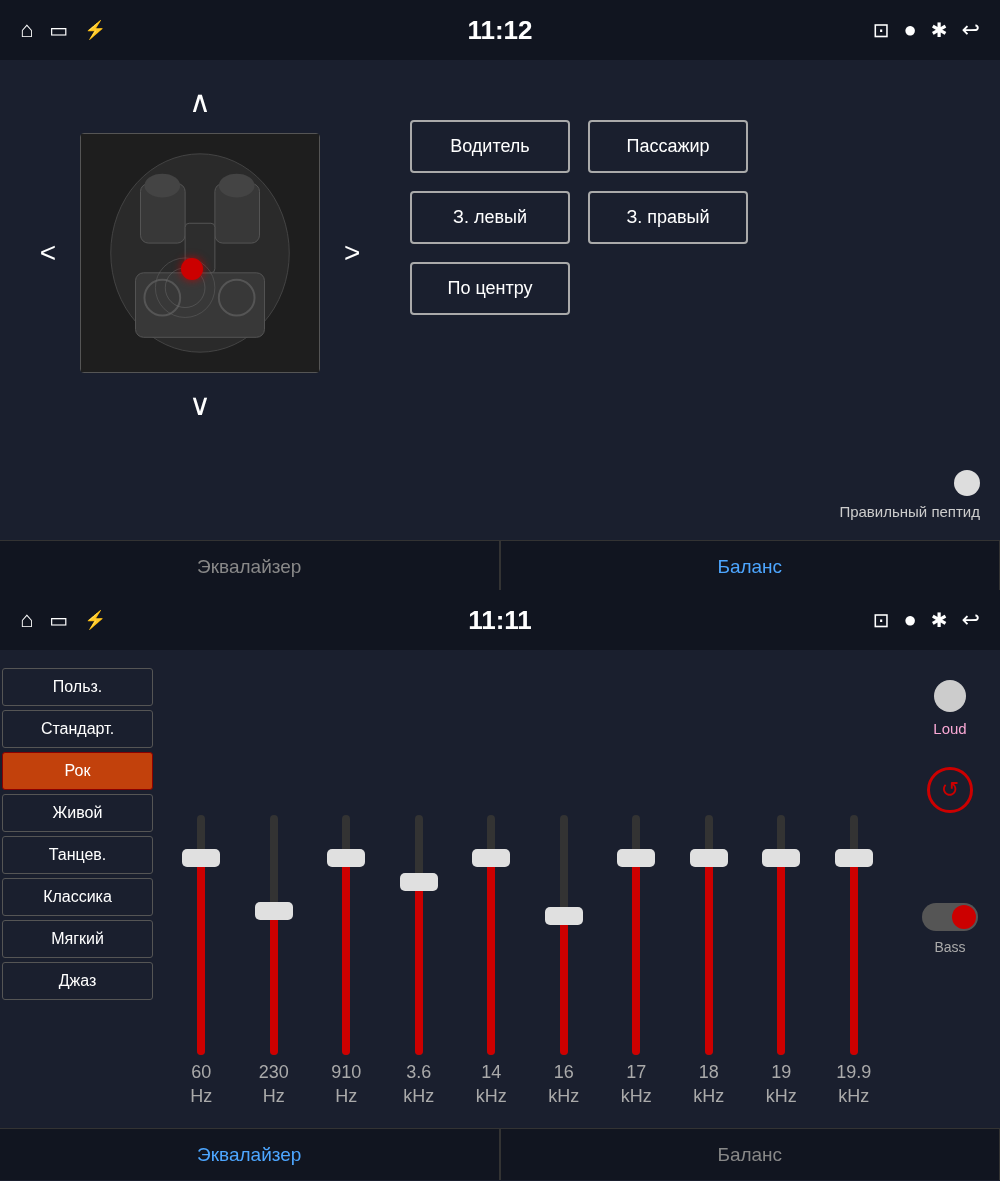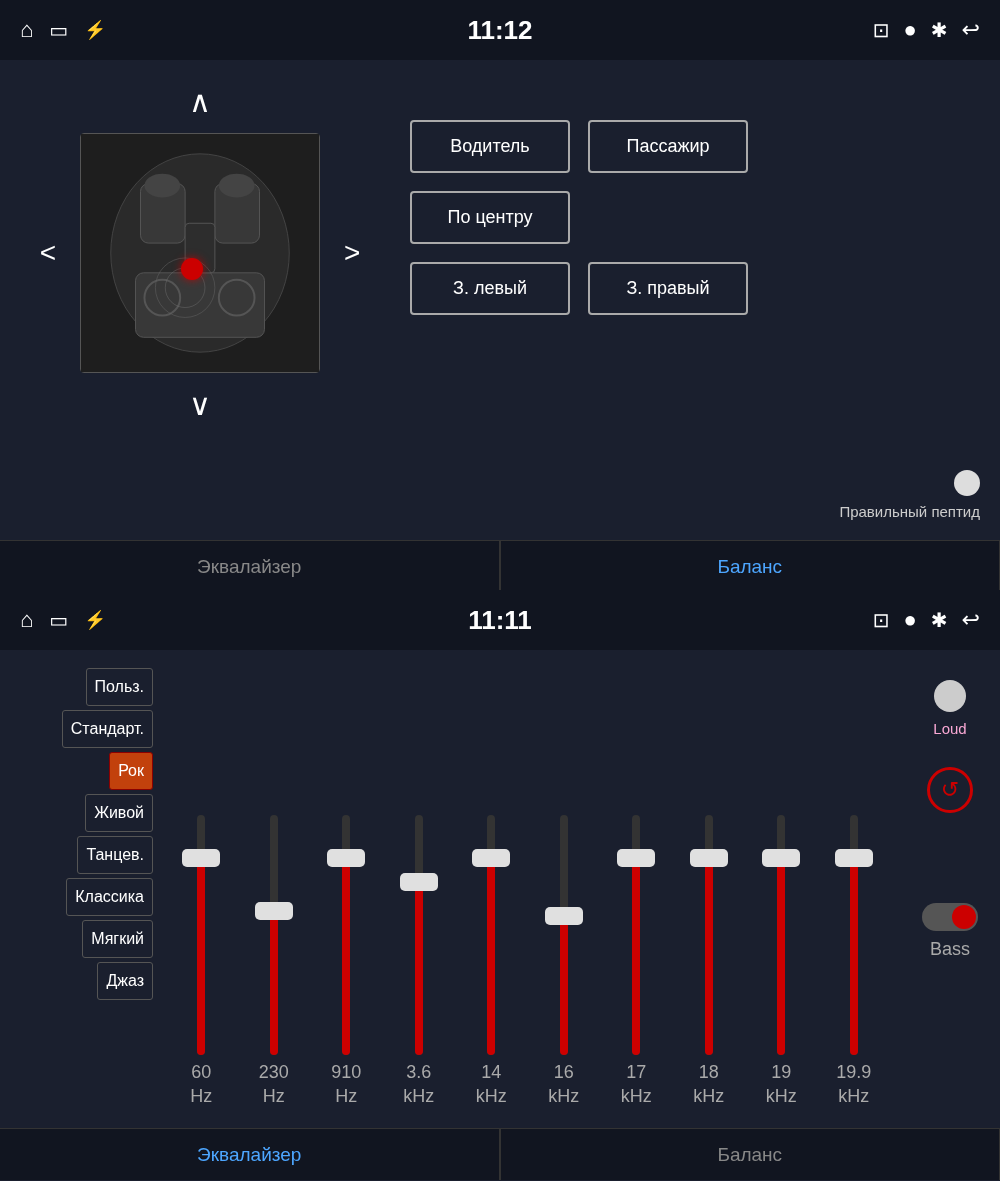--- a/index.html
+++ b/index.html
@@ -202,21 +202,20 @@
       padding: 10px 0;
     }
 
     
     .preset-list {
       width: 155px;
       display: flex;
       flex-direction: column;
       gap: 4px;
       padding: 8px 2px;
-      align-items: flex-end;
     }
     .preset-item {
       border: 1px solid #555;
       background: transparent;
       color: white;
       font-size: 16px;
       padding: 9px 8px;
       border-radius: 3px;
       cursor: pointer;
       text-align: center;
@@ -337,21 +336,21 @@
     .bass-toggle-knob {
       width: 24px;
       height: 24px;
       background: #cc0000;
       border-radius: 50%;
       position: absolute;
       right: 2px;
       top: 2px;
     }
     .bass-label {
-      font-size: 18px;
+      font-size: 14px;
       color: #aaa;
     }
 
     
     .tab-bar-bottom {
       width: 100%;
       height: 52px;
       background: #111520;
       display: flex;
       border-top: 1px solid #333;
@@ -418,25 +417,25 @@
       </div>
       <button class="seat-nav-btn">∨</button>
     </div>
 
     <div class="seat-controls">
       <div class="seat-row">
         <button class="seat-btn">Водитель</button>
         <button class="seat-btn">Пассажир</button>
       </div>
       <div class="seat-row">
-        <button class="seat-btn-center">По центру</button>
-      </div>
-      <div class="seat-row">
         <button class="seat-btn">З. левый</button>
         <button class="seat-btn">З. правый</button>
+      </div>
+      <div class="seat-row">
+        <button class="seat-btn-center">По центру</button>
       </div>
       <div class="balance-indicator">
         <div class="balance-dot"></div>
         <span class="balance-label">Правильный пептид</span>
       </div>
     </div>
   </div>
 
   <div class="tab-bar">
     <div class="tab-item inactive">

